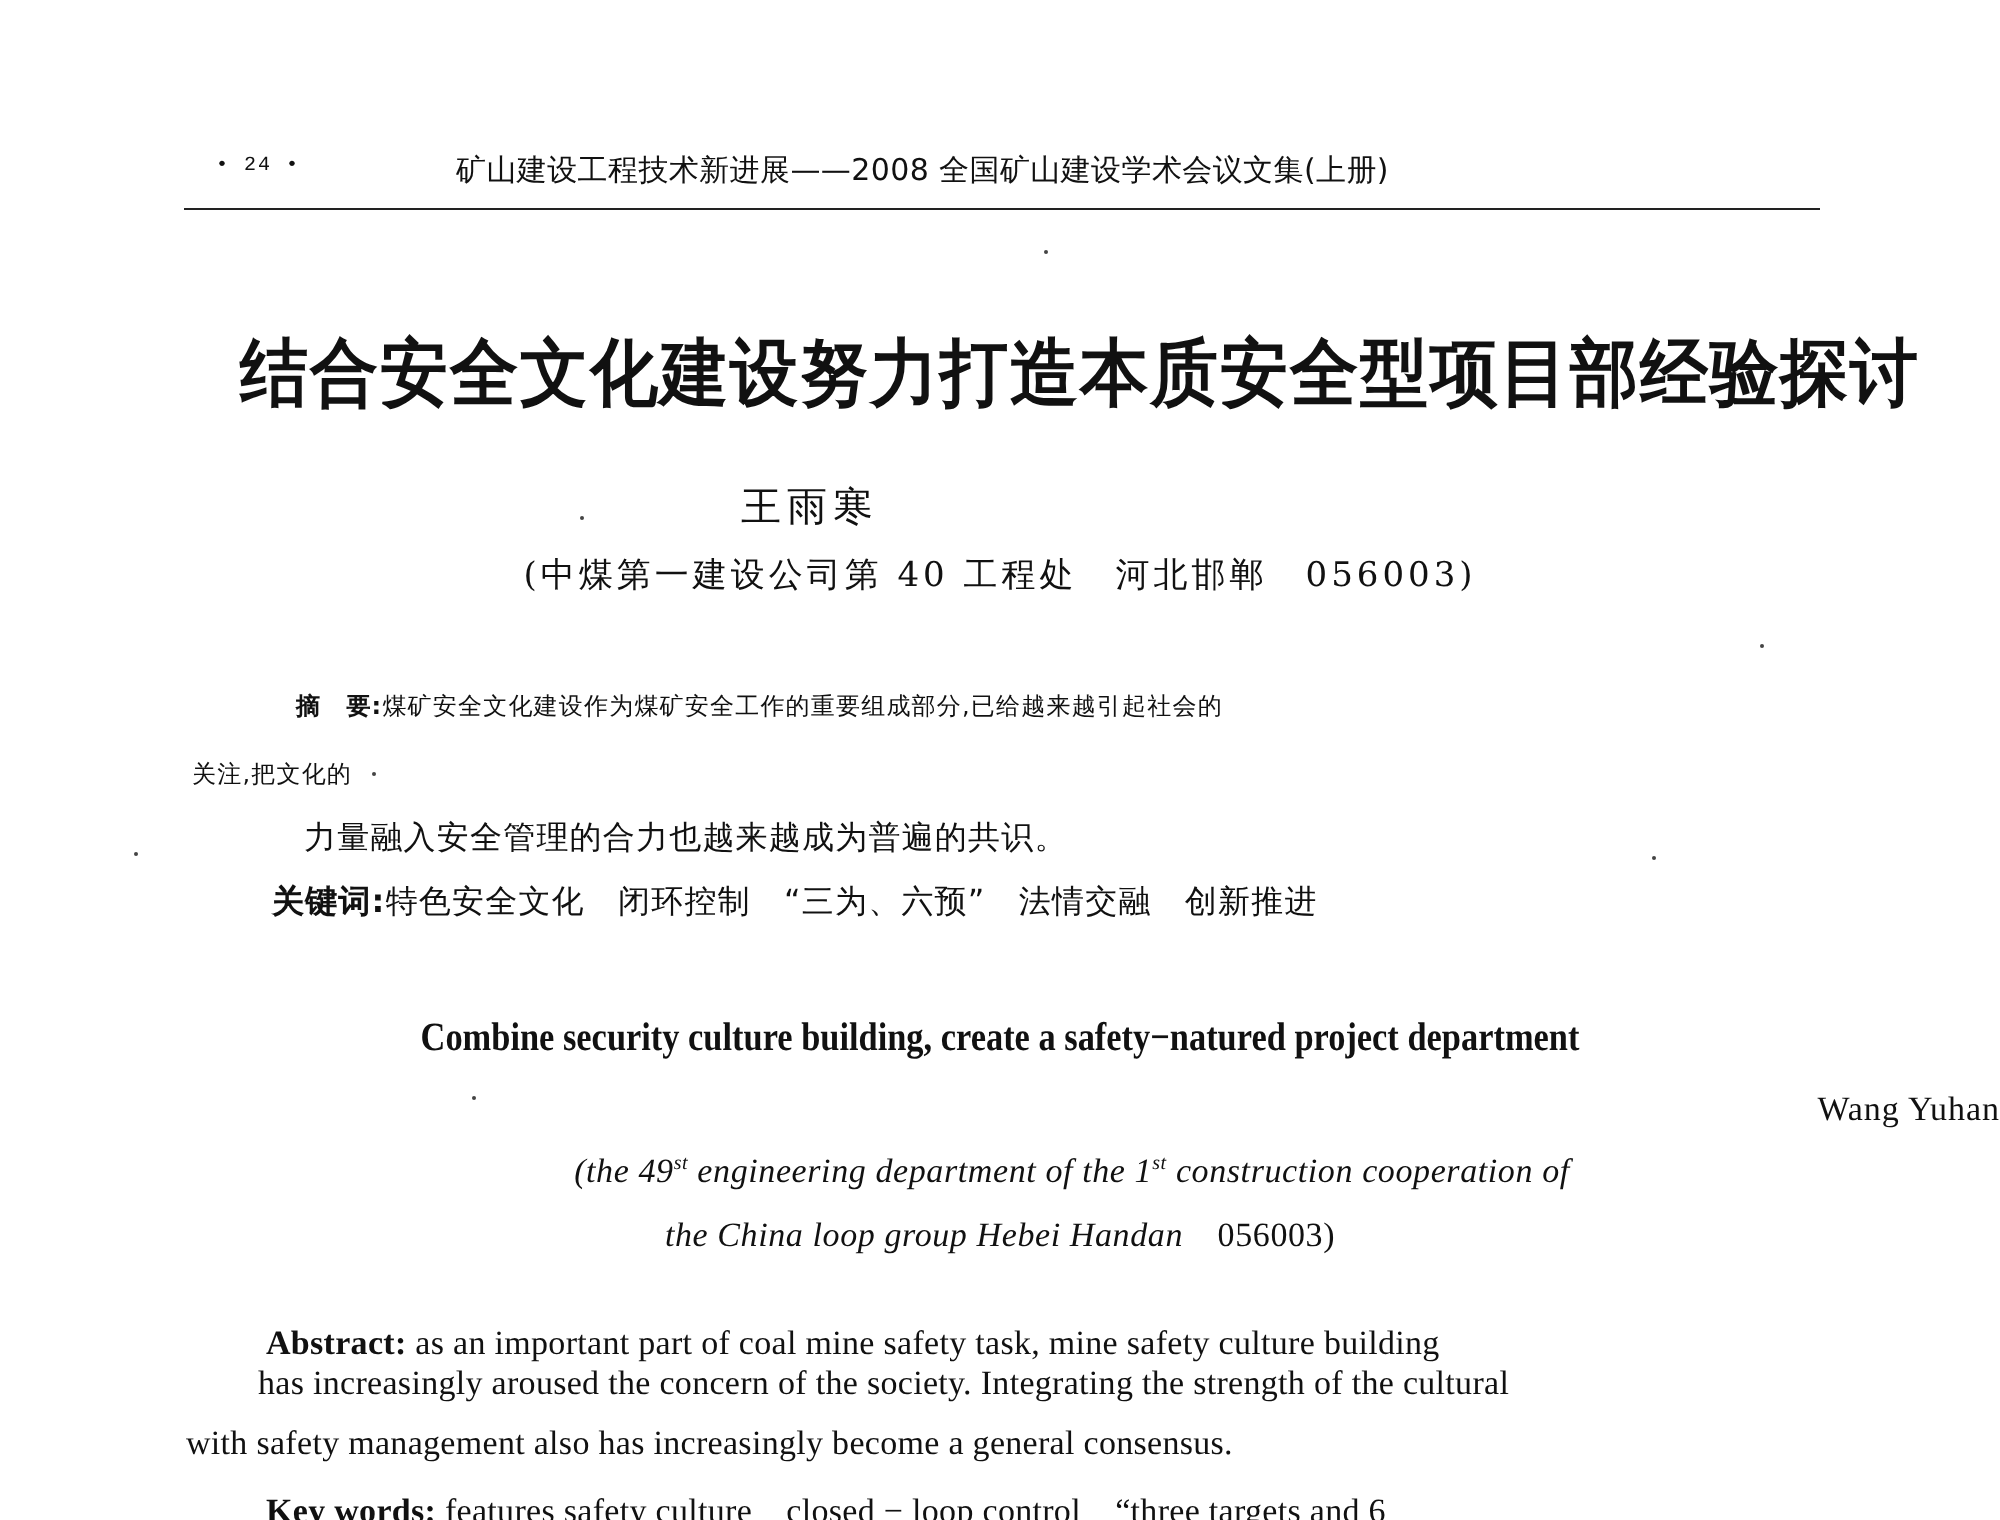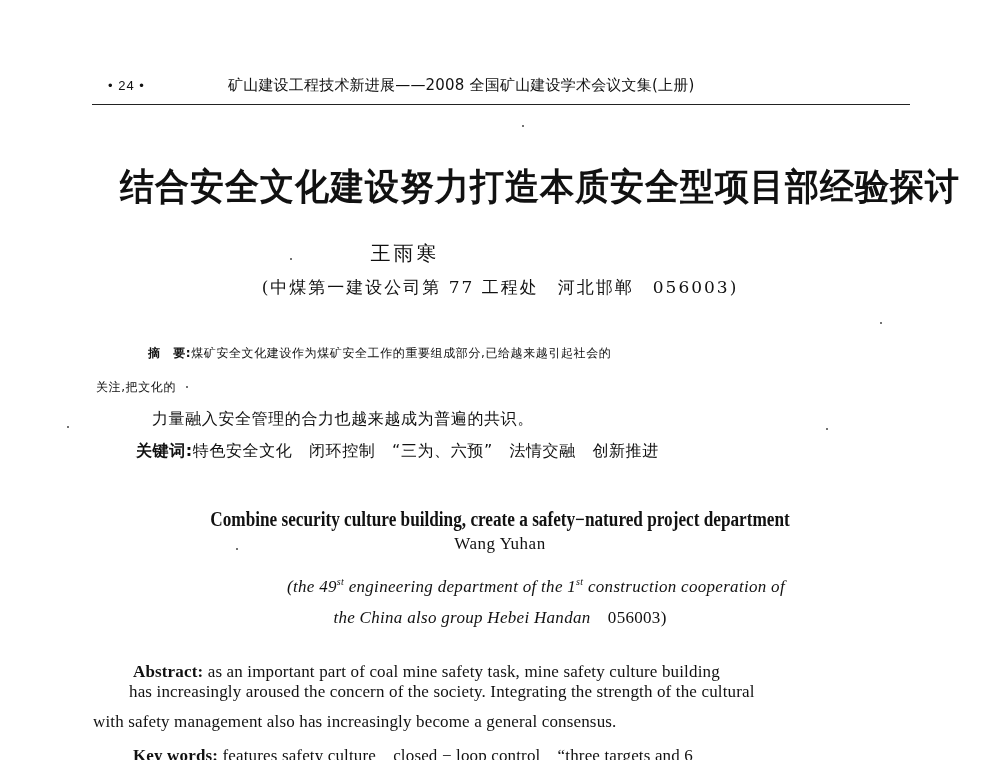--- a/index.html
+++ b/index.html
@@ -1,30 +1,30 @@
 <!DOCTYPE html>
 <html><head>
   <meta charset="utf-8">
   <style>
     html, body { margin: 0; padding: 0; background: #ffffff; }
     body { width: 1000px; height: 760px; overflow: hidden; position: relative; color: #111; font-family: "DejaVu Serif", serif; }
     .abs { position: absolute; white-space: nowrap; }
-    .header-page { left: 108px; top: 78px; font-size: 13px; font-family: Liberation Sans, sans-serif; letter-spacing: 1px; }
+    .header-page { left: 108px; top: 78px; font-size: 10px; font-family: Liberation Mono, monospace; letter-spacing: 1px; }
     .header-title { left: 228px; top: 76px; font-size: 15px; font-family: "DejaVu Sans", sans-serif; letter-spacing: 0.2px; }
     .header-rule { left: 92px; top: 104px; width: 818px; height: 0; border-top: 1.5px solid #222; }
     .title-cn { left: 120px; top: 164px; width: 740px; font-size: 34px; font-weight: 900; font-family: "DejaVu Sans", sans-serif; letter-spacing: 1px; transform: scaleY(1.08); }
     .author-cn { left: 0; width: 810px; text-align: center; top: 240px; font-size: 20px; letter-spacing: 3px; }
     .affil-cn { left: 0; width: 1000px; text-align: center; top: 276px; font-size: 17px; letter-spacing: 2px; }
     .abs-cn-1 { left: 148px; top: 345px; font-size: 12px; font-family: "DejaVu Sans", sans-serif; letter-spacing: 0.6px; }
     .abs-cn-1 b, .kw-cn b { font-weight: 700; }
     .abs-cn-2 { left: 96px; top: 379px; font-size: 12px; font-family: "DejaVu Sans", sans-serif; letter-spacing: 0.6px; }
     .abs-cn-3 { left: 136px; top: 409px; font-size: 16px; font-family: "DejaVu Sans", sans-serif; letter-spacing: 0.6px; margin-left: 16px; }
     .kw-cn { left: 136px; top: 441px; font-size: 16px; font-family: "DejaVu Sans", sans-serif; letter-spacing: 0.6px; }
     .title-en { left: 0; width: 1000px; text-align: center; top: 508px; font-size: 20px; font-weight: 700; font-family: "Liberation Serif", serif; transform: scaleX(0.86); }
-    .author-en { left: 0; width: 1000px; text-align: center; top: 534px; font-size: 17px; font-family: "Liberation Serif", serif; letter-spacing: 0.5px; }
+    .author-en { left: 0; width: 1000px; text-align: right; top: 545px; font-size: 17px; font-family: "Liberation Serif", serif; letter-spacing: 0.5px; }
     .affil-en-1 { left: 0; width: 1000px; text-align: center; top: 576px; font-size: 17px; font-family: "Liberation Serif", serif; font-style: italic; letter-spacing: 0.3px; margin-left: 36px; }
     .affil-en-2 { left: 0; width: 1000px; text-align: center; top: 606px; font-size: 17px; font-family: "Liberation Serif", serif; font-style: italic; letter-spacing: 0.3px; }
     .affil-en-2 .code, .affil-en-1 .code { font-style: normal; }
     sup { font-size: 10px; }
     .p-en { left: 93px; font-size: 17px; font-family: "Liberation Serif", serif; letter-spacing: 0.15px; }
     .p-en b { font-weight: 700; }
     .en-1 { left: 133px; top: 650px; margin-top: 12px; }
     .en-2 { top: 682px; margin-left: 36px; }
     .en-3 { top: 712px; }
     .en-4 { left: 133px; top: 744px; }
@@ -32,38 +32,38 @@
   </style>
 </head>
 <body>
 
 <div class="abs header-page">• 24 •</div>
 <div class="abs header-title">矿山建设工程技术新进展——2008 全国矿山建设学术会议文集(上册)</div>
 <div class="abs header-rule"></div>
 
 <div class="abs title-cn">结合安全文化建设努力打造本质安全型项目部经验探讨</div>
 <div class="abs author-cn">王雨寒</div>
-<div class="abs affil-cn">(中煤第一建设公司第 77 工程处　河北邯郸　056003)</div>
+<div class="abs affil-cn">(中煤第一建设公司第 40 工程处　河北邯郸　056003)</div>
 
 <div class="abs abs-cn-1">
   <b>摘　要:</b><span>煤矿安全文化建设作为煤矿安全工作的重要组成部分,已给越来越引起社会的</span>
 </div>
 <div class="abs abs-cn-2">关注,把文化的</div>
 <div class="abs abs-cn-3">力量融入安全管理的合力也越来越成为普遍的共识。</div>
 <div class="abs kw-cn">
   <b>关键词:</b><span>特色安全文化　闭环控制　“三为、六预”　法情交融　创新推进</span>
 </div>
 
 <div class="abs title-en">Combine security culture building, create a safety−natured project department</div>
 <div class="abs author-en">Wang Yuhan</div>
 <div class="abs affil-en-1">
   <span>(the 49</span><sup>st</sup><span> engineering department of the 1</span><sup>st</sup><span> construction cooperation of</span>
 </div>
 <div class="abs affil-en-2">
-  <span>the China also group Hebei Handan</span><span class="code">　056003)</span>
+  <span>the China loop group Hebei Handan</span><span class="code">　056003)</span>
 </div>
 
 <div class="abs p-en en-1">
   <b>Abstract:</b><span> as an important part of coal mine safety task, mine safety culture building</span>
 </div>
 <div class="abs p-en en-2">has increasingly aroused the concern of the society. Integrating the strength of the cultural</div>
 <div class="abs p-en en-3">with safety management also has increasingly become a general consensus.</div>
 <div class="abs p-en en-4">
   <b>Key words:</b><span> features safety culture　closed − loop control　“three targets and 6</span>
 </div>

